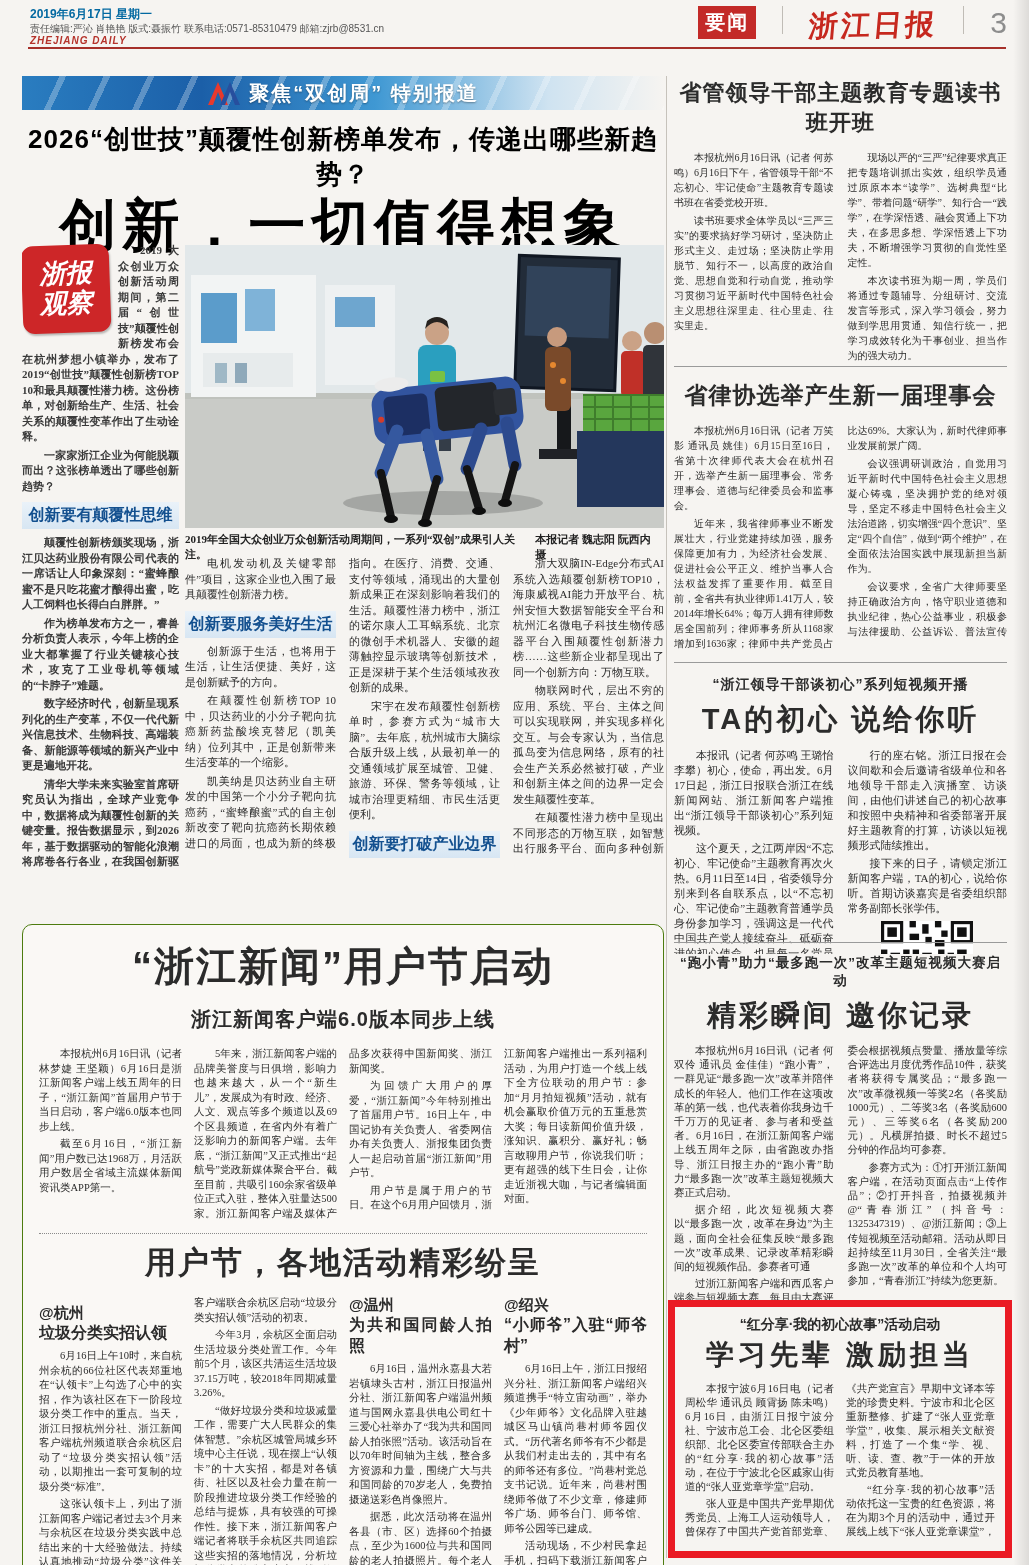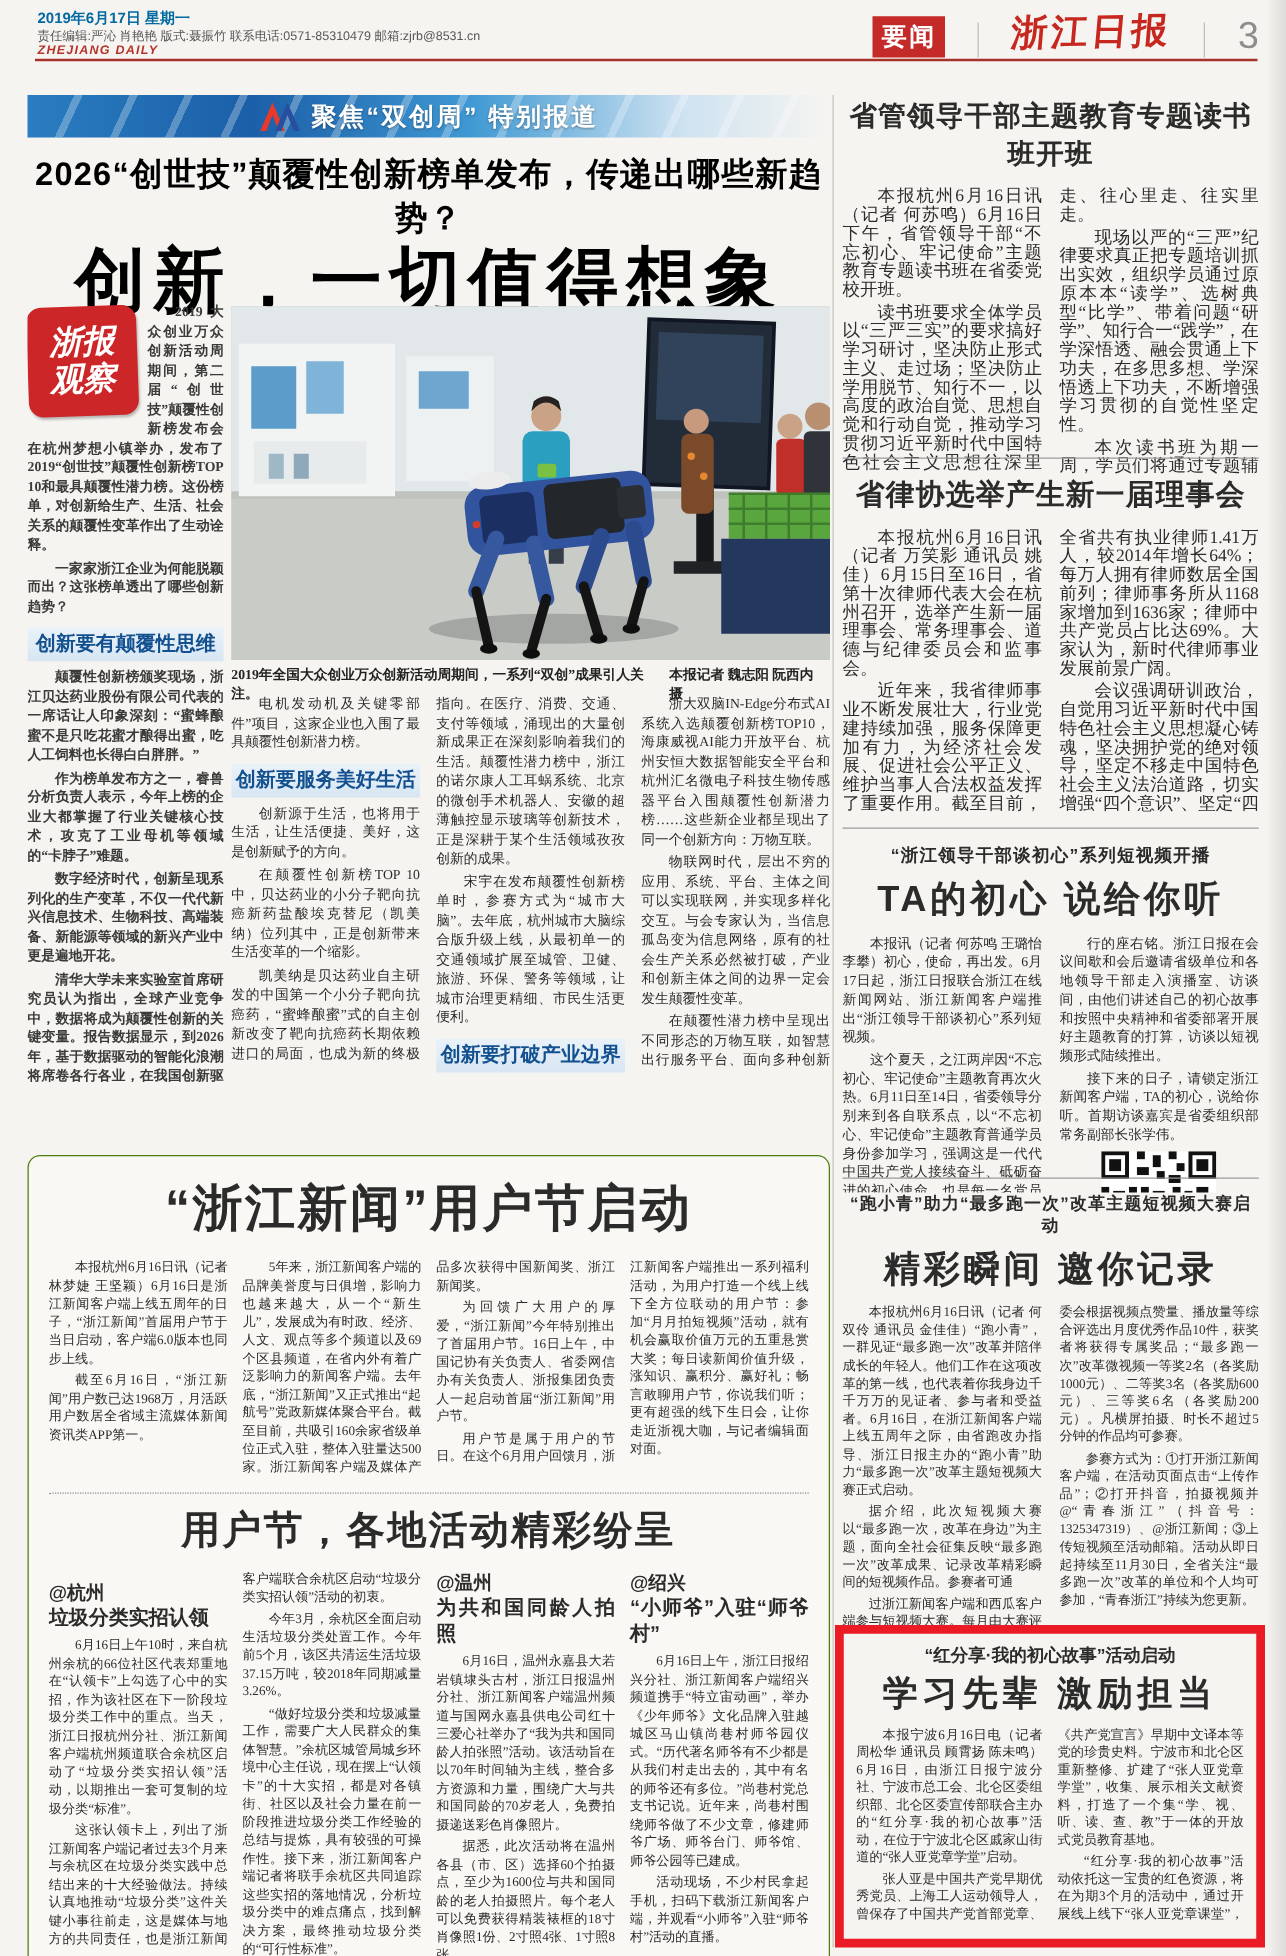--- a/index.html
+++ b/index.html
@@ -6,21 +6,21 @@
   body{width:1029px;height:1565px;position:relative;background:#f6f4f1;
        font-family:"Liberation Serif",serif;color:#2b2b2b;overflow:hidden}
   .abs{position:absolute}
   p{margin:0 0 3px;text-indent:2em;text-align:justify}
 
   
   #hdr-date{left:30px;top:6px;font:bold 12px "Liberation Sans",sans-serif;color:#0369a1}
   #hdr-edit{left:30px;top:22px;font:10px "Liberation Sans",sans-serif;color:#555}
   #hdr-en{left:30px;top:35px;font:italic bold 10px "Liberation Sans",sans-serif;color:#b5332b;letter-spacing:1px}
   #hdr-rule{left:28px;top:47px;width:978px;height:2px;background:#a6302a}
-  #mast{right:22px;top:6px;display:flex;align-items:flex-end;gap:26px}
+  #mast{right:22px;top:6px;display:flex;align-items:flex-start;gap:26px}
   .badge{background:#c32a28;color:#fff;font:bold 20px "Liberation Sans",sans-serif;padding:3px 7px;letter-spacing:2px}
   .mast-sep{width:1px;height:28px;background:#c0bcb6}
   .mast-name{color:#c6281f;font:bold 29px "Liberation Sans",sans-serif;display:inline-block;
              transform:skewX(-6deg) rotate(-1deg);letter-spacing:3px}
   .page-no{font:30px "Liberation Sans",sans-serif;color:#8d8d8d}
 
   
   #lead{left:22px;top:76px;width:642px;height:790px}
   .banner{position:relative;height:34px;overflow:hidden;
     background:linear-gradient(90deg,#2a7dc0,#1b5fa8 28%,#3f98d3 55%,#cfe3f1 82%,#f6f4f1)}
@@ -59,21 +59,21 @@
   .uf-title2{text-align:center;font:bold 31px "Liberation Sans",sans-serif;letter-spacing:2px;margin:8px 0 12px}
   .uf-cols2{height:330px;column-count:4;column-gap:12px;font-size:10.5px;line-height:14.5px;overflow:hidden}
   .city-tag{font:bold 15px "Liberation Sans",sans-serif !important;text-indent:0 !important;margin:8px 0 0}
   .sub-bold{font:bold 16px "Liberation Sans",sans-serif !important;text-indent:0 !important;margin:0 0 5px}
 
   
   #right-col{left:674px;top:76px;width:333px;height:1480px}
   .v-div{position:absolute;left:666px;top:76px;width:1px;height:1482px;background:#c6c2bb}
   .r-art{position:absolute;left:0;width:333px}
   .r-title{font:bold 22px "Liberation Sans",sans-serif;text-align:center;letter-spacing:1px;margin:2px 0 12px}
-  .r-body{column-count:2;column-gap:14px;font-size:14px;line-height:15px;overflow:hidden}
+  .r-body{column-count:2;column-gap:14px;font-size:10px;line-height:15px;overflow:hidden}
   .r-div{position:absolute;left:0;width:333px;border-top:1px solid #9a9a9a}
   .r-kicker{font:bold 14px "Liberation Sans",sans-serif;text-align:center;margin:0 0 6px;letter-spacing:1px}
   .r3-row{display:flex;gap:14px}
   .r3-col{width:160px;font-size:11px;line-height:15px;overflow:hidden;height:206px}
   .qr{display:block;width:92px;height:92px;margin:5px auto 3px}
 
   
   #red-box{left:668px;top:1300px;width:344px;height:258px;border:7px solid #ea1b24;box-sizing:border-box;
     background:#f6f4f1;padding:5px 10px;overflow:hidden}
   .rb-kicker{font:bold 14px "Liberation Sans",sans-serif;text-align:center;margin:4px 0 2px}
@@ -208,20 +208,21 @@
       <p>宋宇在发布颠覆性创新榜单时，参赛方式为“城市大脑”。去年底，杭州城市大脑综合版升级上线，从最初单一的交通领域扩展至城管、卫健、旅游、环保、警务等领域，让城市治理更精细、市民生活更便利。</p>
       <p class="sub-blue">创新要打破产业边界</p>
       <p>浙大双脑IN-Edge分布式AI系统入选颠覆创新榜TOP10，海康威视AI能力开放平台、杭州安恒大数据智能安全平台和杭州汇名微电子科技生物传感器平台入围颠覆性创新潜力榜……这些新企业都呈现出了同一个创新方向：万物互联。</p>
       <p>物联网时代，层出不穷的应用、系统、平台、主体之间可以实现联网，并实现多样化交互。与会专家认为，当信息孤岛变为信息网络，原有的社会生产关系必然被打破，产业和创新主体之间的边界一定会发生颠覆性变革。</p>
       <p>在颠覆性潜力榜中呈现出不同形态的万物互联，如智慧出行服务平台、面向多种创新应用场景的云计算服务平台为代表的产业链上下游协同创新，如基于车联大数据的智慧交通和智慧制造、AI合成主播为代表的跨产业融合协作创新。</p>
     </div>
 </div>
 
 <div class="abs" id="uf-box">
   <div class="uf-title">“浙江新闻”用户节启动</div>
+  <div class="uf-sub">浙江新闻客户端6.0版本同步上线</div>
   <div class="uf-cols">
       <p>本报杭州6月16日讯（记者 林梦婕 王坚颖）6月16日是浙江新闻客户端上线五周年的日子，“浙江新闻”首届用户节于当日启动，客户端6.0版本也同步上线。</p>
       <p>截至6月16日，“浙江新闻”用户数已达1968万，月活跃用户数居全省域主流媒体新闻资讯类APP第一。</p>
       <p>5年来，浙江新闻客户端的品牌美誉度与日俱增，影响力也越来越大，从一个“新生儿”，发展成为有时政、经济、人文、观点等多个频道以及69个区县频道，在省内外有着广泛影响力的新闻客户端。去年底，“浙江新闻”又正式推出“起航号”党政新媒体聚合平台。截至目前，共吸引160余家省级单位正式入驻，整体入驻量达500家。浙江新闻客户端及媒体产品多次获得中国新闻奖、浙江新闻奖。</p>
       <p>为回馈广大用户的厚爱，“浙江新闻”今年特别推出了首届用户节。16日上午，中国记协有关负责人、省委网信办有关负责人、浙报集团负责人一起启动首届“浙江新闻”用户节。</p>
       <p>用户节是属于用户的节日。在这个6月用户回馈月，浙江新闻客户端推出一系列福利活动，为用户打造一个线上线下全方位联动的用户节：参加“月月拍短视频”活动，就有机会赢取价值万元的五重悬赏大奖；每日读新闻价值升级，涨知识、赢积分、赢好礼；畅言敢聊用户节，你说我们听；更有超强的线下生日会，让你走近浙视大咖，与记者编辑面对面。</p>
     </div>
   <div class="uf-divider"></div>
   <div class="uf-title2">用户节，各地活动精彩纷呈</div>
   <div class="uf-cols2">

